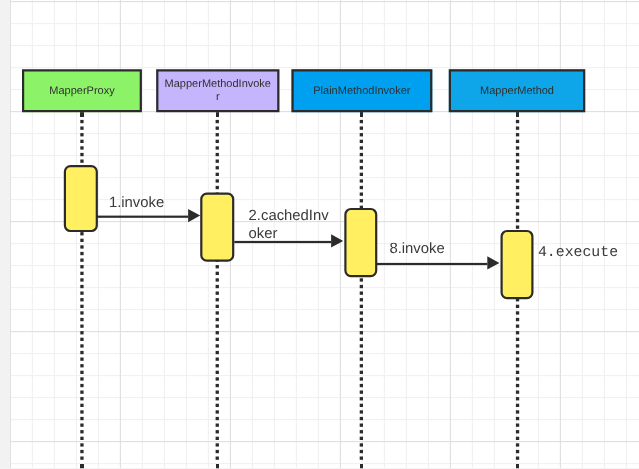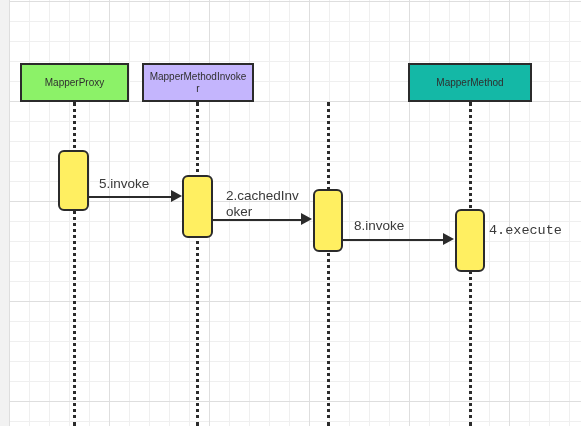--- a/index.html
+++ b/index.html
@@ -104,33 +104,36 @@
   <div class="lifeline" style="left:469px; top:102px; height:324px;"></div>
 
   <div class="actor-box" style="left:20px; top:63px; width:109px; height:39px; background:#8cf268;">
     <span>MapperProxy</span>
   </div>
 
   <div class="actor-box" style="left:142px; top:63px; width:112px; height:39px; background:#c4b5fd;">
     <span>MapperMethodInvoker</span>
   </div>
 
+  <div class="actor-box" style="left:265px; top:63px; width:128px; height:39px; background:#00a0f0;">
+    <span>PlainMethodInvoker</span>
+  </div>
 
-  <div class="actor-box" style="left:408px; top:63px; width:124px; height:39px; background:#14b8a6;">
+  <div class="actor-box" style="left:408px; top:63px; width:124px; height:39px; background:#0ea5e9;">
     <span>MapperMethod</span>
   </div>
 
   <div class="activation" style="left:58px; top:150px; width:31px; height:61px;"></div>
   <div class="activation" style="left:182px; top:175px; width:31px; height:63px;"></div>
   <div class="activation" style="left:313px; top:189px; width:30px; height:63px;"></div>
   <div class="activation" style="left:455px; top:209px; width:30px; height:63px;"></div>
 
   <div class="msg-line" style="left:88px; top:196px; width:83px;"></div>
   <div class="msg-head" style="left:171px; top:190px;"></div>
-  <div class="msg-label" style="left:99px; top:176px;">5.invoke</div>
+  <div class="msg-label" style="left:99px; top:176px;">1.invoke</div>
 
   <div class="msg-line" style="left:213px; top:219px; width:88px;"></div>
   <div class="msg-head" style="left:301px; top:213px;"></div>
   <div class="msg-label" style="left:226px; top:188px; text-align:left; width:84px;">2.cachedInv
 oker</div>
 
   <div class="msg-line" style="left:342px; top:239px; width:101px;"></div>
   <div class="msg-head" style="left:443px; top:233px;"></div>
   <div class="msg-label" style="left:354px; top:218px;">8.invoke</div>
 

